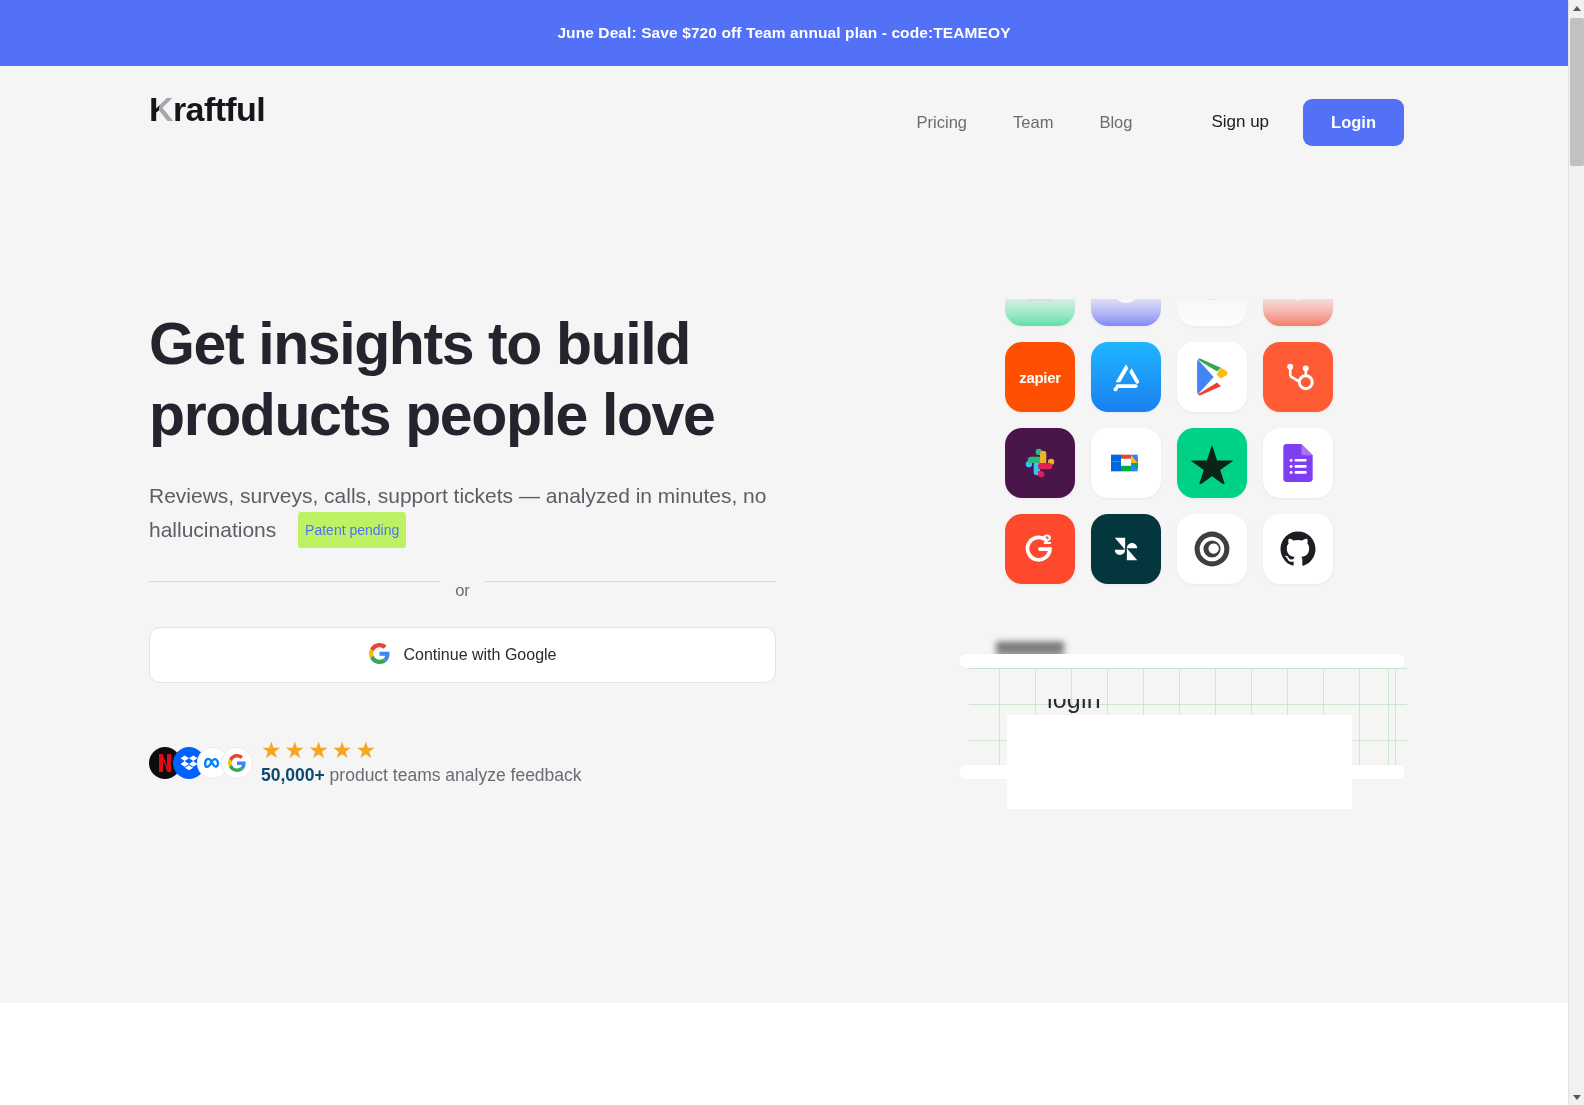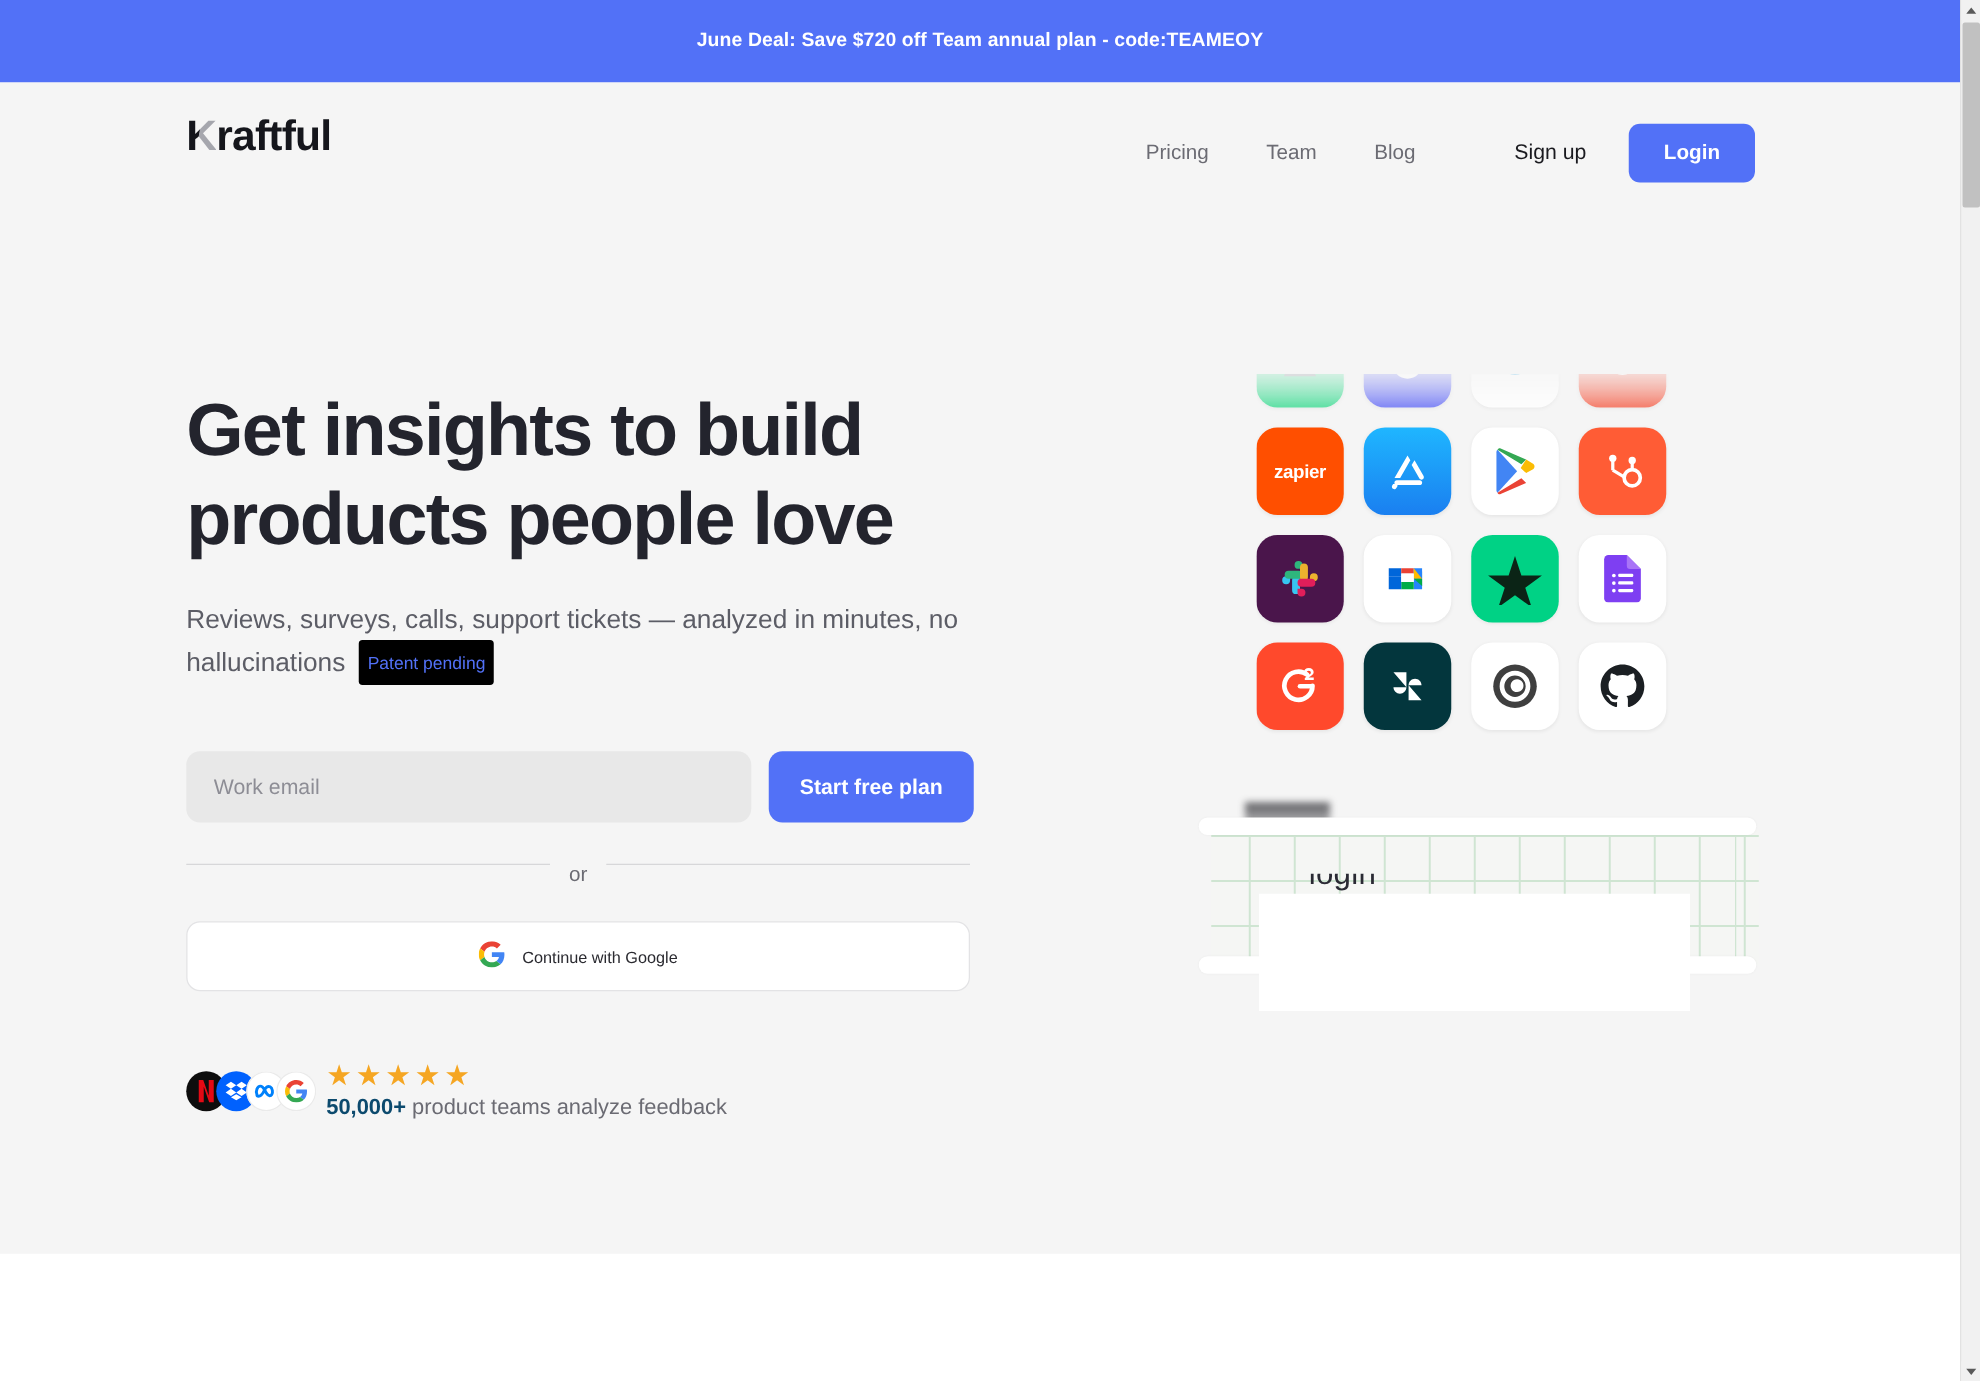--- a/index.html
+++ b/index.html
@@ -165,26 +165,26 @@
   }
   .subtitle {
     margin-top: 30px;
     font-size: 21px;
     line-height: 30.5px;
     color: #5c5d66;
     width: 620px;
   }
   .patent {
     display: inline-block;
-    background: #000000;
+    background: #bef264;
     color: #5271f7;
     font-size: 14px;
     border-radius: 3px;
     padding: 3px 7px;
-    margin-left: 5px;
+    margin-left: 16px;
     vertical-align: 2px;
   }
 
   
   .form-row {
     margin-top: 53px;
     display: flex;
     align-items: center;
     gap: 14px;
   }
@@ -229,21 +229,21 @@
     width: 627px;
     height: 56px;
     background: #ffffff;
     border: 1px solid #e3e3e5;
     border-radius: 11px;
     display: flex;
     align-items: center;
     justify-content: center;
     gap: 14px;
     cursor: pointer;
-    font-size: 13px;
+    font-size: 16px;
     color: #2a2a30;
   }
 
   
   .social {
     margin-top: 56px;
     display: flex;
     align-items: center;
     gap: 16px;
   }
@@ -404,24 +404,20 @@
       </header>
 
       <div class="hero-left">
         <h1>Get insights to build products people love</h1>
 
         <p class="subtitle">
           <span>Reviews, surveys, calls, support tickets — analyzed in minutes, no hallucinations</span>
           <span class="patent">Patent pending</span>
         </p>
 
-        <div class="form-row">
-          <input class="email-input" type="text" placeholder="Work email" style="">
-          <button class="start-btn">Start free plan</button>
-        </div>
 
         <div class="or-row">
           <div class="line"></div>
           <div class="or">or</div>
           <div class="line"></div>
         </div>
 
         <button class="google-btn">
           <span>
             <svg width="21" height="21" viewBox="0 0 48 48">

